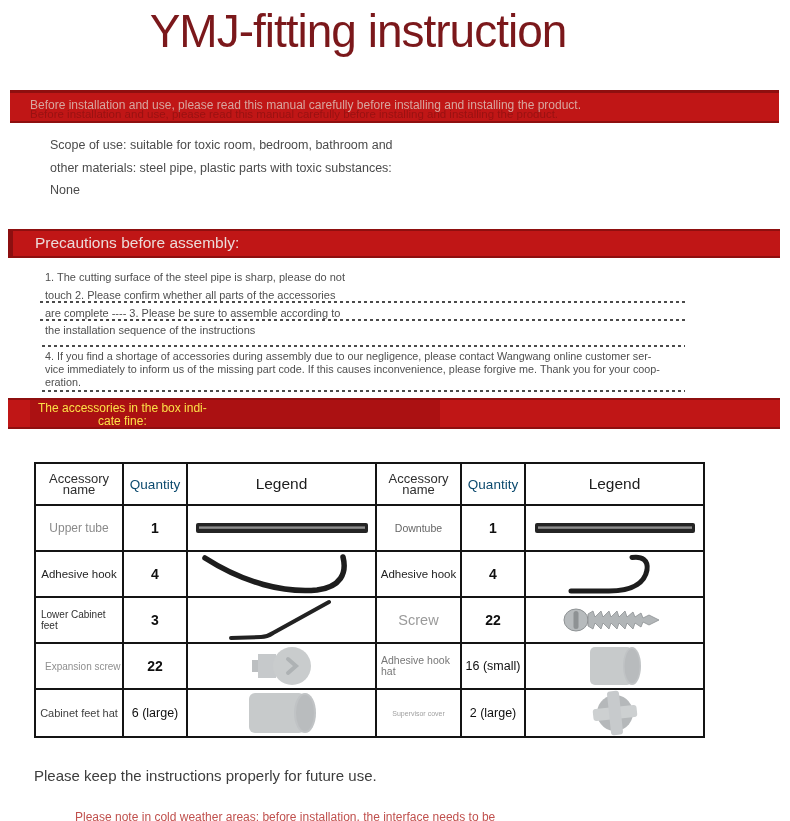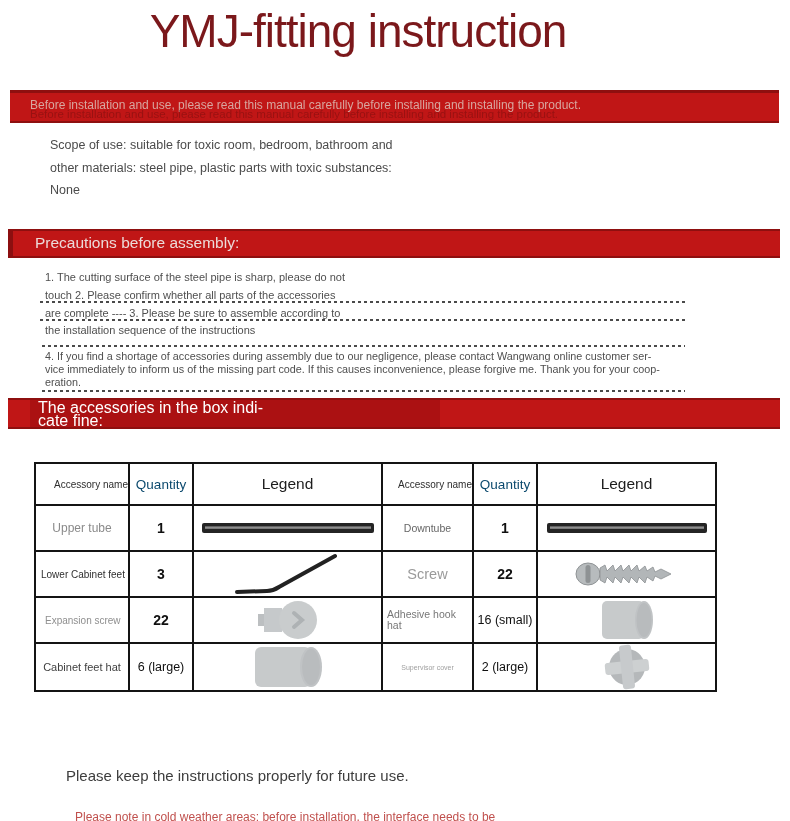--- a/index.html
+++ b/index.html
@@ -18,59 +18,59 @@
   #banner1{top:90px;left:10px;width:769px;height:33px;border-top-width:3px;}
   #banner1 .main-line{position:absolute;top:5px;left:20px;font-size:12px;color:#d8a69f;white-space:nowrap;}
   #banner1 .ghost-line{position:absolute;bottom:1px;left:20px;font-size:11.5px;color:#5e0a0a;
                        opacity:.4;white-space:nowrap;}
 
   #banner2{top:229px;left:8px;width:772px;height:29px;border-left:5px solid #8c0f10;}
   #banner2 .heading{position:absolute;top:3px;left:22px;font-size:15.5px;color:#ecdbd9;}
 
   #banner3{top:398px;left:8px;width:772px;height:31px;}
   #banner3 .dark-box{position:absolute;left:22px;top:0;width:410px;height:100%;background:#ab1112;}
-  #banner3 .txt{position:absolute;left:30px;top:2px;font-size:16px;line-height:12.5px;color:#ffffff;}
+  #banner3 .txt{position:absolute;left:30px;top:2px;font-size:12px;line-height:12.5px;color:#fde047;text-align:center;}
 
   
   #scope{top:134px;left:50px;font-size:12.5px;color:#4b4b4b;line-height:22.5px;}
 
   
   #prec-lines{top:269px;left:45px;font-size:11px;color:#4f4f4f;line-height:17.8px;width:330px;}
   .dash{height:2px;background:repeating-linear-gradient(90deg,#4a4a4a 0 3px,transparent 3px 6px);}
   #dashA{top:301px;left:40px;width:645px;}
   #dashB{top:319px;left:40px;width:645px;}
   #dashC{top:345px;left:42px;width:643px;}
   #dashD{top:390px;left:42px;width:643px;}
   #para4{top:350px;left:45px;width:648px;font-size:10.8px;line-height:13px;color:#4f4f4f;}
 
   
   #acc-table{top:462px;left:34px;}
   table{border-collapse:collapse;table-layout:fixed;}
   td,th{border:2px solid #141414;padding:0;text-align:center;vertical-align:middle;overflow:hidden;}
   th{font-weight:400;}
   .c1{width:86px;} .c2{width:62px;} .c3{width:187px;} .c4{width:83px;} .c5{width:62px;} .c6{width:177px;}
   tr.hdr{height:42px;} tr.r{height:46px;} tr.r5{height:47px;}
-  th.acc{font-size:10px;color:#2e2e2e;text-align:right;padding-left:6px;line-height:11px;}
+  th.acc{font-size:13px;color:#2e2e2e;text-align:center;padding-left:0;line-height:11px;}
   th.qty{font-size:13.5px;color:#0c4a6e;border-radius:17px;}
   th.leg{font-size:15.5px;color:#1d1d1d;}
   td.qty{font-size:14px;color:#101010;font-weight:700;}
   td.qty.qty-sm{font-size:12.5px;font-weight:400;}
   .nm-light{font-size:12px;color:#8a8a8a;}
   .nm-small{font-size:10.5px;color:#666;}
   .nm-dark{font-size:11.5px;color:#1f1f1f;}
   .nm-two{font-size:10px;color:#2f2f2f;line-height:11px;text-align:left;padding-left:5px;}
   .nm-screw{font-size:14.5px;color:#9a9a9a;}
   .nm-exp{font-size:10px;color:#8f8f8f;text-align:left;padding-left:9px;}
   .nm-hat{font-size:10.5px;color:#777;line-height:11.5px;text-align:left;padding-left:4px;}
   .nm-feet{font-size:11px;color:#3f3f3f;}
   .nm-sup{font-size:7px;color:#9f9f9f;}
   td svg{display:block;margin:0 auto;}
 
   
-  #keep-text{top:767px;left:34px;font-size:15px;color:#3d3d3d;margin-left:32px;}
+  #keep-text{top:767px;left:34px;font-size:15px;color:#3d3d3d;}
   #cold-note{top:812px;left:75px;width:460px;font-size:12px;line-height:11.5px;color:#c0504d;}
 </style>
 </head>
 <body>
 
 <div id="page">
 
   <div id="title" class="abs">YMJ-fitting instruction</div>
 
   <div id="banner1" class="abs red-banner">
@@ -136,20 +136,36 @@
         <td class="nm-small">Downtube</td>
         <td class="qty">1</td>
         <td>
           <svg width="160" height="11" viewBox="0 0 160 11">
             <rect x="0" y="0" width="160" height="10" rx="2" fill="#242424"></rect>
             <rect x="3" y="3.4" width="154" height="2.4" fill="#8d8d8d"></rect>
           </svg>
         </td>
       </tr>
 
+      <tr class="r">
+        <td class="nm-dark">Adhesive hook</td>
+        <td class="qty">4</td>
+        <td>
+          <svg width="165" height="42" viewBox="0 0 165 42" fill="none" stroke="#1d1d1d" stroke-width="5.5" stroke-linecap="round">
+            <path d="M6,5 C45,30 85,40 118,37 C142,34 148,20 144,4"></path>
+          </svg>
+        </td>
+        <td class="nm-dark">Adhesive hook</td>
+        <td class="qty">4</td>
+        <td>
+          <svg width="100" height="42" viewBox="0 0 100 42" fill="none" stroke="#1d1d1d" stroke-width="5" stroke-linecap="round">
+            <path d="M6,38 L44,38 C70,38 80,28 82,17 C83.5,7 77,3 67,4.5"></path>
+          </svg>
+        </td>
+      </tr>
 
       <tr class="r">
         <td class="nm-two">Lower Cabinet feet</td>
         <td class="qty">3</td>
         <td>
           <svg width="130" height="42" viewBox="0 0 130 42" fill="none" stroke="#222" stroke-width="4" stroke-linecap="round">
             <path d="M112,3 L56,34 Q50,38 44,38 L14,39"></path>
           </svg>
         </td>
         <td class="nm-screw">Screw</td>

